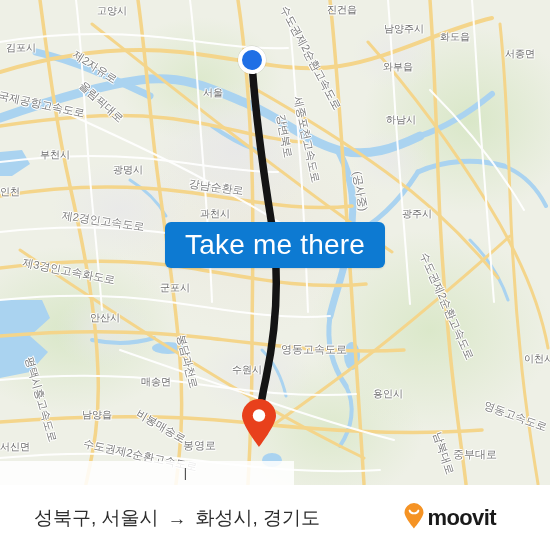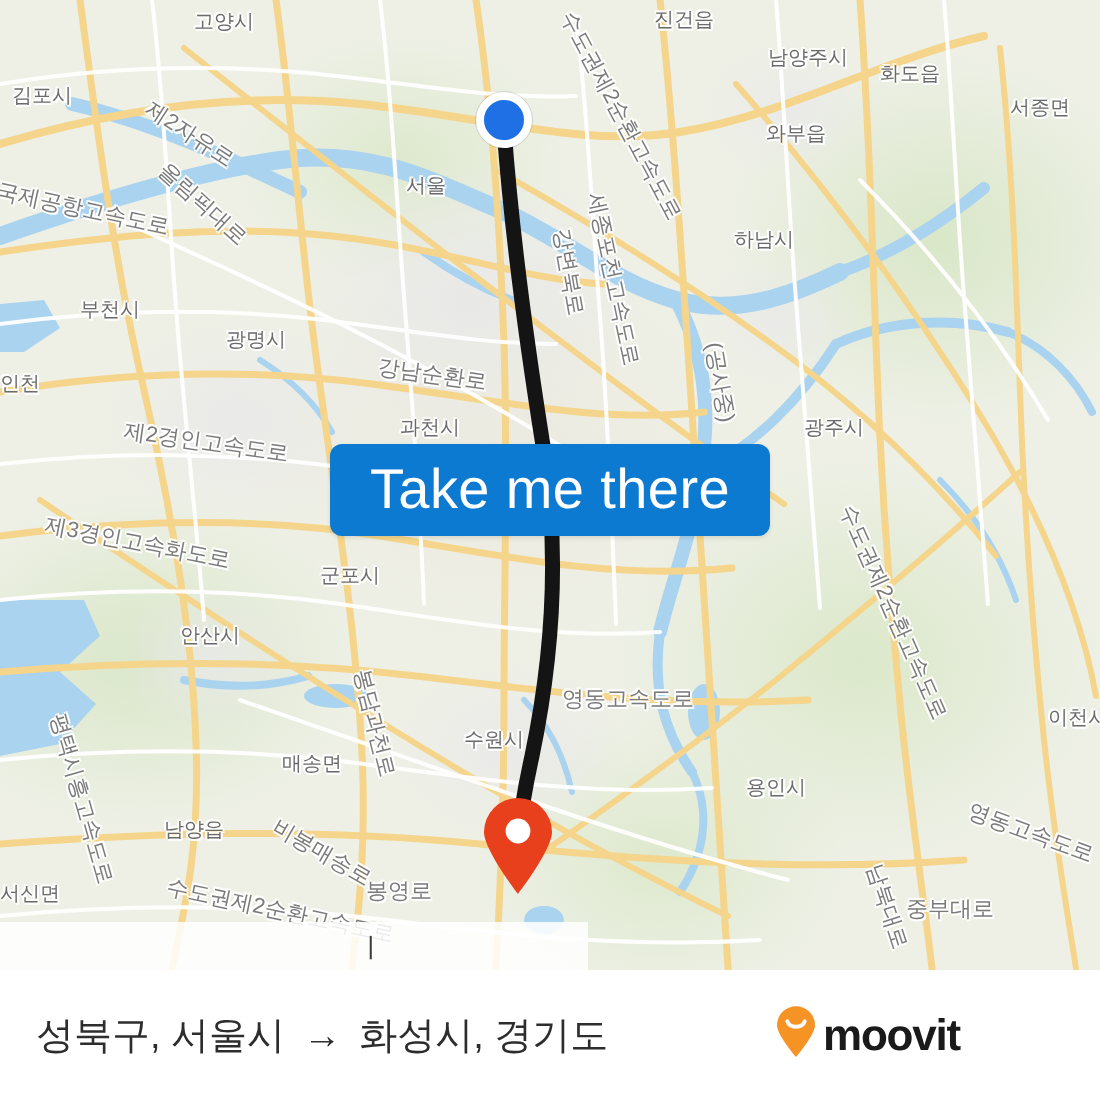--- a/index.html
+++ b/index.html
@@ -99,21 +99,21 @@
     background:rgba(255,255,255,.86);
     font-size:12.5px;color:#3b3b3b;
     font-family:"Liberation Sans","DejaVu Sans",sans-serif;
     white-space:nowrap;
   }
   .attrib a{color:#3b3b3b;text-decoration:none;margin-top:40px;}
   .attrib .sep{margin:0 4px;color:#3b3b3b;}
 
   
   .footer{
-    position:absolute;left:0;top:485px;width:498px;height:65px;
+    position:absolute;left:16px;top:485px;width:498px;height:65px;
     background:#ffffff;
     display:flex;align-items:center;
     box-sizing:border-box;
     padding:0 18px;
     border-top:1px solid #ffffff;
   }
   .route-text{
     display:flex;align-items:center;gap:9px;
     font-size:19px;color:#2d2d2d;
     font-family:"Liberation Sans","DejaVu Sans",sans-serif;
@@ -214,21 +214,21 @@
         <span class="lbl city" style="left: 97px; top: 4px;">고양시</span>
         <span class="lbl city" style="left: 327px; top: 3px;">진건읍</span>
         <span class="lbl city" style="left: 440px; top: 6px; margin-top: 24px;">화도읍</span>
         <span class="lbl city" style="left: 6px; top: 41px;">김포시</span>
         <span class="lbl city" style="left: 384px; top: 22px;">남양주시</span>
         <span class="lbl city" style="left: 505px; top: 47px;">서종면</span>
         <span class="lbl city" style="left: 383px; top: 60px;">와부읍</span>
         <span class="lbl road" style="left: 78px; top: 47px; transform: rotate(33deg); transform-origin: left top;">제2자유로</span>
         <span class="lbl city" style="left: 203px; top: 86px;">서울</span>
         <span class="lbl road" style="left: 86px; top: 78px; transform: rotate(42deg); transform-origin: left top;">올림픽대로</span>
-        <span class="lbl city" style="left: 367px; top: 113px;">하남시</span>
+        <span class="lbl city" style="left: 386px; top: 113px;">하남시</span>
         <span class="lbl road" style="left: 0px; top: 88px; transform: rotate(12deg); transform-origin: left top;">국제공항고속도로</span>
         <span class="lbl city" style="left: 40px; top: 148px;">부천시</span>
         <span class="lbl city" style="left: 113px; top: 163px;">광명시</span>
         <span class="lbl road" style="left: 288px; top: 113px; transform: rotate(80deg); transform-origin: left top;">강변북로</span>
         <span class="lbl road" style="left: 290px; top: 3px; transform: rotate(62deg); transform-origin: left top;">수도권제2순환고속도로</span>
         <span class="lbl road" style="left: 305px; top: 95px; transform: rotate(78deg); transform-origin: left top;">세종포천고속도로</span>
         <span class="lbl city" style="left: 0px; top: 185px;">인천</span>
         <span class="lbl road" style="left: 190px; top: 176px; transform: rotate(8deg); transform-origin: left top;">강남순환로</span>
         <span class="lbl road" style="left: 63px; top: 208px; transform: rotate(8deg); transform-origin: left top;">제2경인고속도로</span>
         <span class="lbl city" style="left: 200px; top: 207px;">과천시</span>

